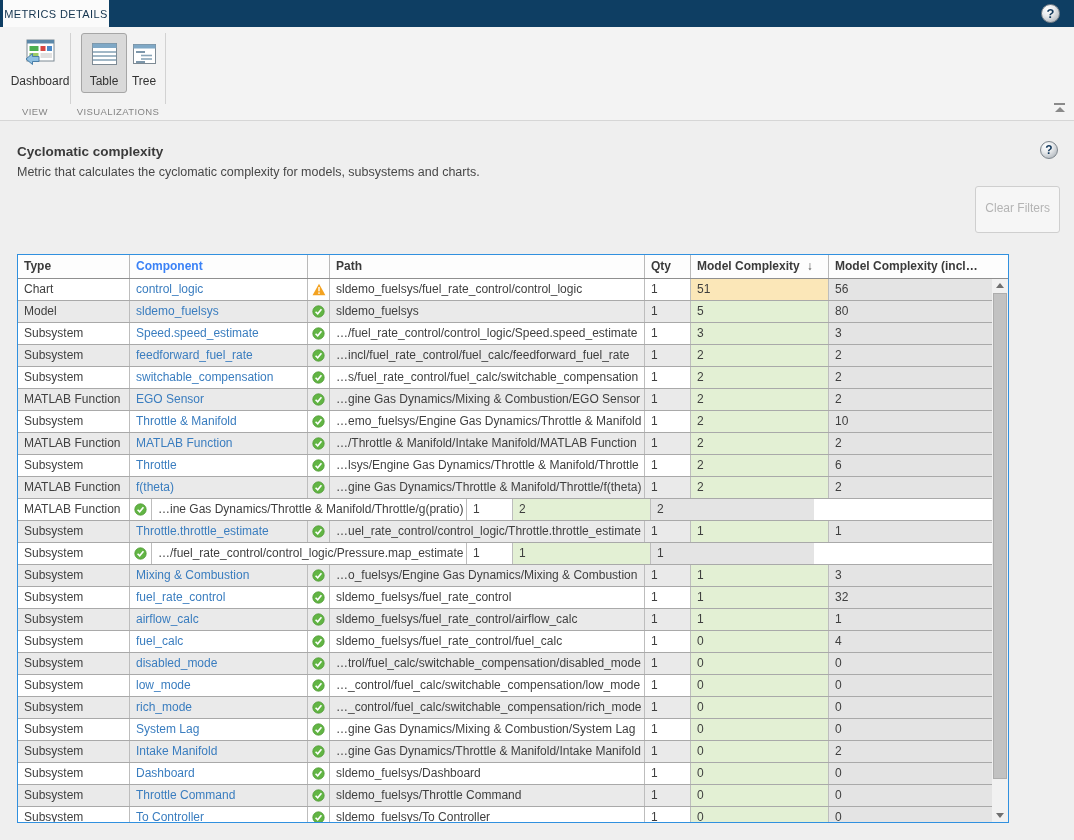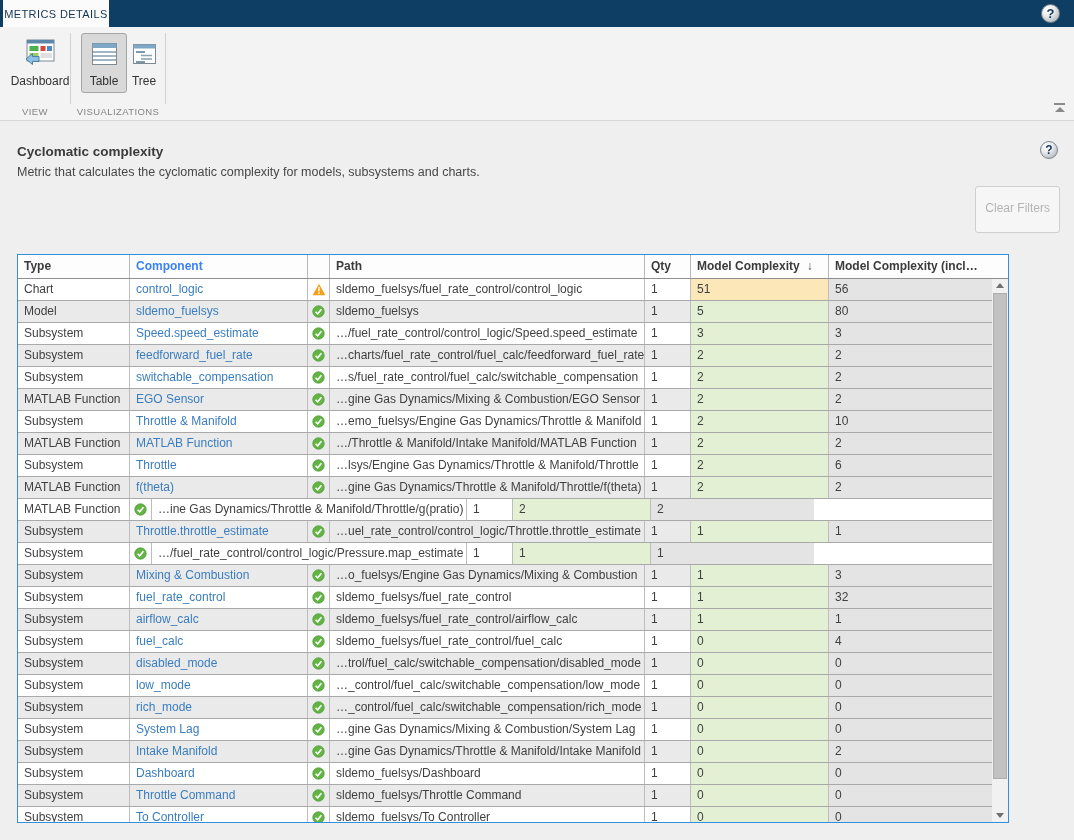--- a/index.html
+++ b/index.html
@@ -212,21 +212,21 @@
   </div>
       <div class="tr">
     <div class="td c-type">Subsystem</div>
     <div class="td c-comp">feedforward_fuel_rate</div>
     <div class="td c-status">
           <svg width="13" height="13" viewBox="0 0 16 16">
             <circle cx="8" cy="8" r="7" fill="#62b544" stroke="#4f9a35" stroke-width="1"></circle>
             <path d="M4.4 8.3 L7 10.8 L11.6 5.3" stroke="#ffffff" stroke-width="2" fill="none"></path>
           </svg>
         </div>
-    <div class="td c-path">…charts/fuel_rate_control/fuel_calc/feedforward_fuel_rate</div>
+    <div class="td c-path">…incl/fuel_rate_control/fuel_calc/feedforward_fuel_rate</div>
     <div class="td c-qty">1</div>
     <div class="td c-mc mc-pass">2</div>
     <div class="td c-mci">2</div>
   </div>
       <div class="tr">
     <div class="td c-type">Subsystem</div>
     <div class="td c-comp">switchable_compensation</div>
     <div class="td c-status">
           <svg width="13" height="13" viewBox="0 0 16 16">
             <circle cx="8" cy="8" r="7" fill="#62b544" stroke="#4f9a35" stroke-width="1"></circle>

